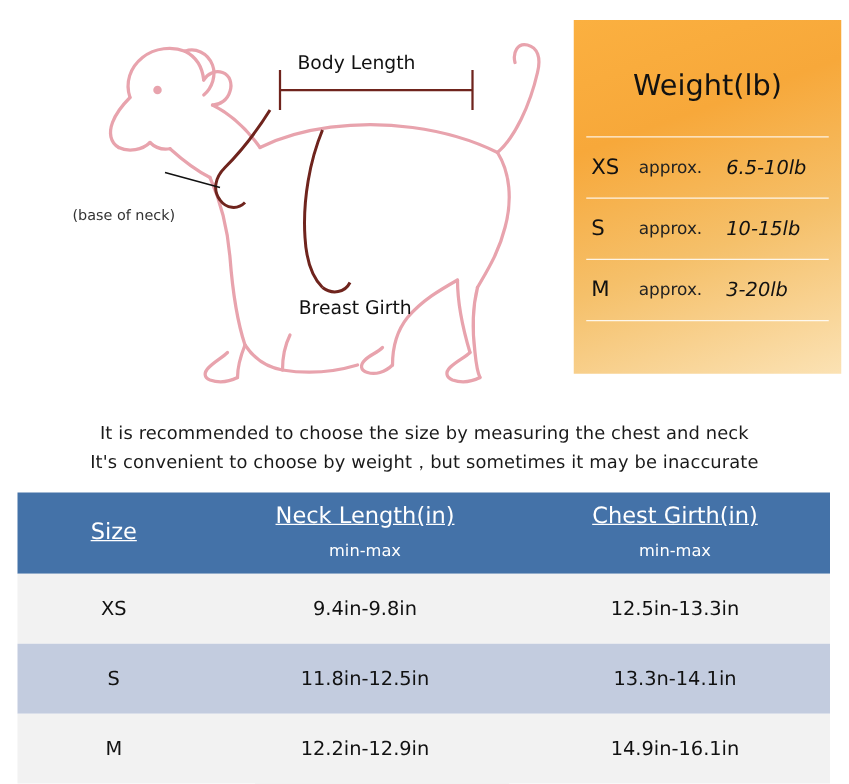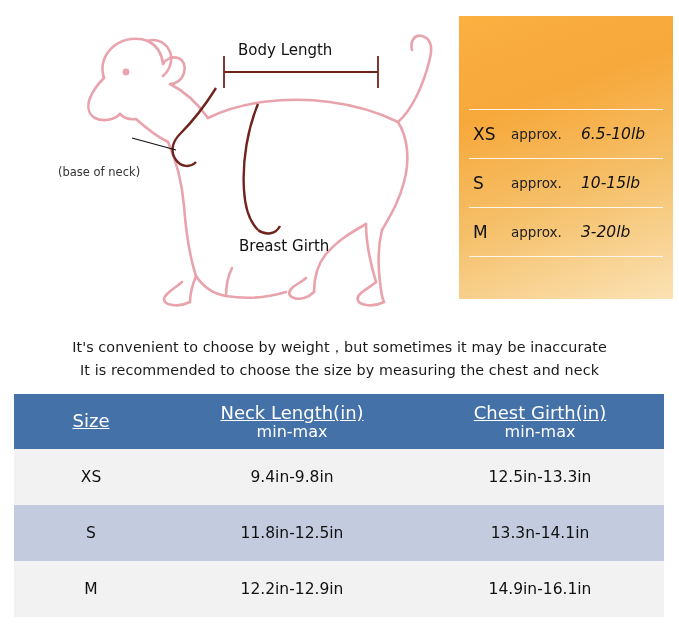--- a/index.html
+++ b/index.html
@@ -146,23 +146,23 @@
     border: none;
   }
   .th-main {
     display: block;
     font-size: 18px;
     line-height: 22px;
     text-decoration: underline;
   }
   .th-sub {
     display: block;
-    font-size: 16px;
+    font-size: 13px;
     line-height: 14px;
-    margin-top: 1px;
+    margin-top: 11px;
   }
   .size-table td {
     text-align: center;
     font-size: 15.5px;
     color: #111;
     height: 54px;
     border: none;
   }
   .row-odd td { background: #f2f2f2; }
   .row-even td { background: #c3ccdf; }
@@ -229,20 +229,21 @@
       <path d="M258,94 C248,118 242,150 244,180 C245,198 250,212 258,220"></path>
       <path d="M258,220 C266,226 276,224 280,216"></path>
     </g>
   </svg>
 
   <div class="label label-body-length">Body Length</div>
   <div class="label label-neck-sub">(base of neck)</div>
   <div class="label label-breast-girth">Breast Girth</div>
 
   <div class="weight-panel">
+    <div class="weight-title">Weight(lb)</div>
     <div class="weight-rows">
       <div class="weight-row">
         <div class="w-size">XS</div>
         <div class="w-approx">approx.</div>
         <div class="w-val">6.5-10lb</div>
       </div>
       <div class="weight-row">
         <div class="w-size">S</div>
         <div class="w-approx">approx.</div>
         <div class="w-val">10-15lb</div>
@@ -250,22 +251,22 @@
       <div class="weight-row">
         <div class="w-size">M</div>
         <div class="w-approx">approx.</div>
         <div class="w-val">3-20lb</div>
       </div>
     </div>
   </div>
 </div>
 
 <div class="recommend">
+  <div>It is recommended to choose the size by measuring the chest and neck</div>
   <div>It's convenient to choose by weight，but sometimes it may be inaccurate</div>
-  <div>It is recommended to choose the size by measuring the chest and neck</div>
 </div>
 
 <table class="size-table">
   <thead>
     <tr>
       <th class="col-size">
         <span class="th-main">Size</span>
       </th>
       <th class="col-neck">
         <span class="th-main">Neck Length(in)</span>

